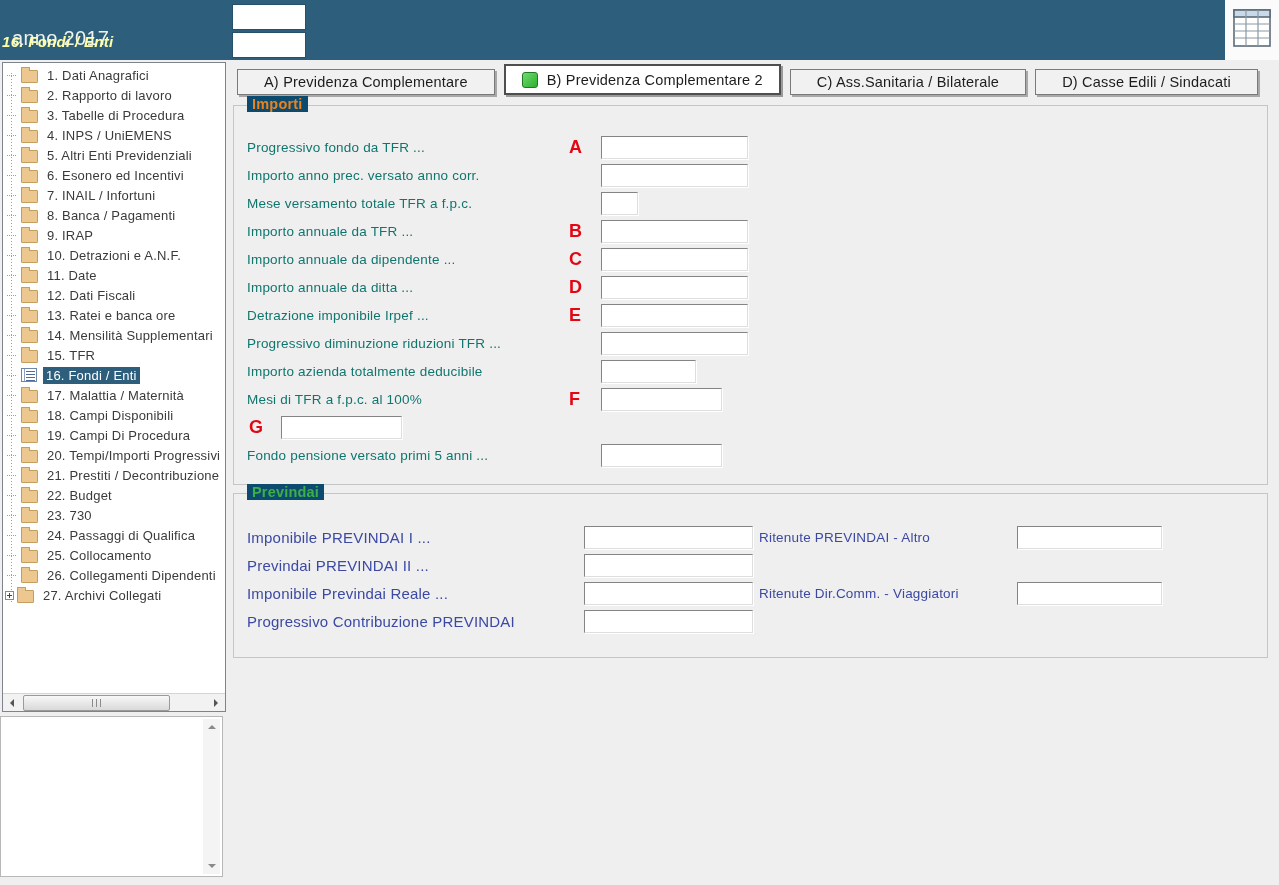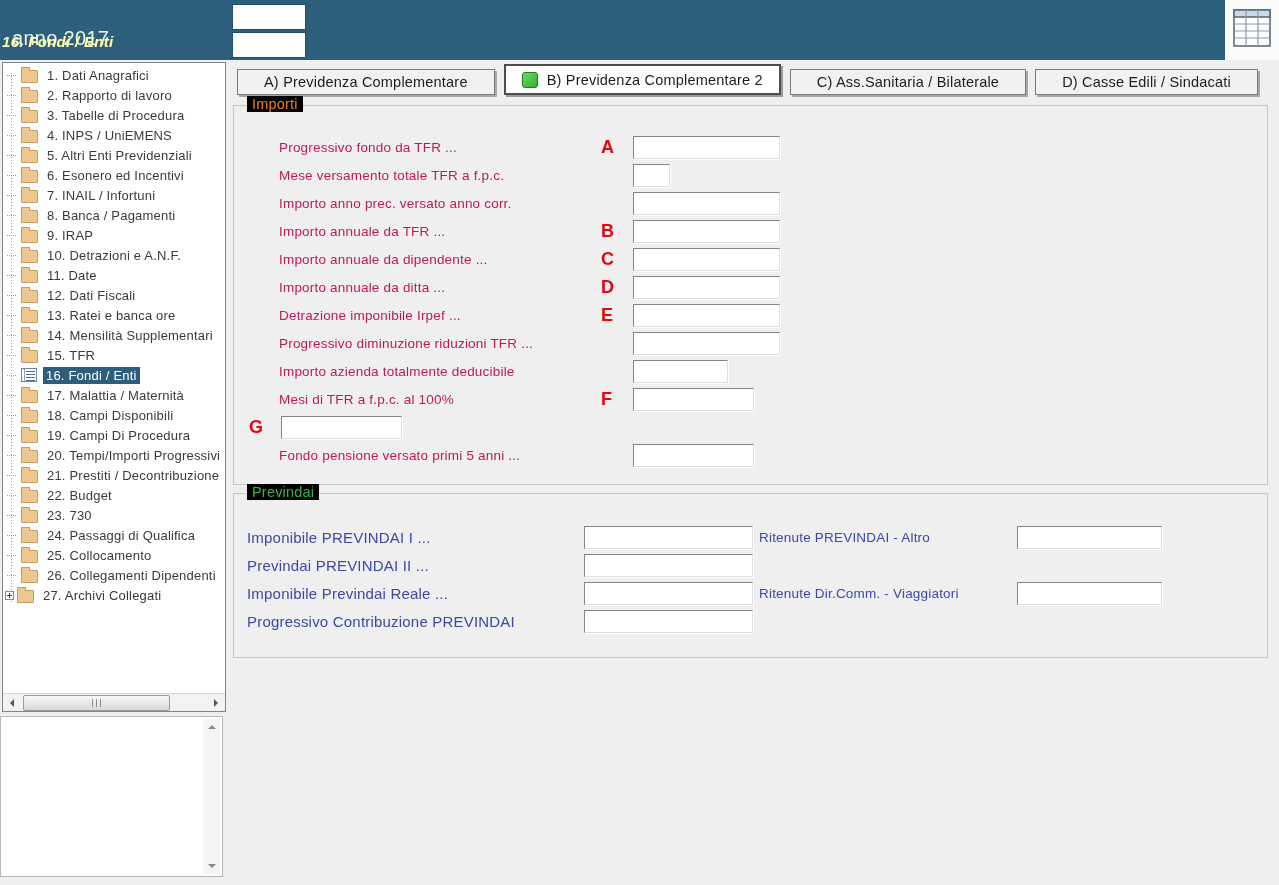--- a/index.html
+++ b/index.html
@@ -63,29 +63,29 @@
        box-shadow:2px 2px 0 #a8a8a8;display:flex;align-items:center;justify-content:center;
        padding:0 26px;font-size:14.5px;color:#1c1c1c;letter-spacing:.2px;cursor:default;margin-right:9px;}
   .tab.active{height:31px;background:#fff;border:2px solid #4e4e4e;box-shadow:2px 2px 0 #9a9a9a;padding:0 16px;}
   .tab-icon{width:16px;height:16px;border-radius:3px;margin-right:9px;
        background:linear-gradient(135deg,#6fdc6f,#2fae2f);border:1px solid #1d7a1d;box-sizing:border-box;}
 
   
   .groupbox{position:absolute;left:233px;width:1035px;border:1px solid #c5c5c5;box-sizing:border-box;background:#efefef;}
   .gb-importi{top:105px;height:380px;}
   .gb-previndai{top:493px;height:165px;}
-  .gb-title{position:absolute;top:-10px;left:13px;background:#000000;padding:0 5px;font-size:14.5px;font-weight:normal;letter-spacing:.2px;}
+  .gb-title{position:absolute;top:-10px;left:13px;background:#0c4a6e;padding:0 5px;font-size:14.5px;font-weight:bold;letter-spacing:.2px;}
   .gb-importi .gb-title{color:#ea821d;}
   .gb-previndai .gb-title{color:#3daf49;}
 
   .rows{position:absolute;left:13px;right:10px;}
   .gb-importi .rows{top:27px;}
   .gb-previndai .rows{top:29px;}
   .frow{height:28px;display:flex;align-items:center;}
-  .flabel{width:320px;flex:0 0 auto;font-size:13.5px;color:#be185d;letter-spacing:.2px;margin-left:32px;}
+  .flabel{width:320px;flex:0 0 auto;font-size:13.5px;color:#0f766e;letter-spacing:.2px;}
   .fletter{width:34px;flex:0 0 auto;font-size:18px;font-weight:bold;color:#e30613;padding-left:2px;box-sizing:border-box;}
   .fld{background:#fff;border:1px solid;border-color:#848484 #dedede #dedede #848484;height:23px;
        box-sizing:border-box;font-size:13px;padding:0 4px;outline:none;box-shadow:1px 1px 0 rgba(255,255,255,.9);}
   .fld.lg{width:147px;} .fld.xs{width:37px;} .fld.md{width:95px;} .fld.sm{width:121px;}
 
   .plabel{width:337px;flex:0 0 auto;font-size:15px;color:#3b49a3;letter-spacing:.2px;}
   .pfld{width:169px;flex:0 0 auto;}
   .prlabel{width:258px;flex:0 0 auto;margin-left:6px;font-size:13.5px;color:#3b49a3;letter-spacing:.2px;}
   .prfld{width:145px;flex:0 0 auto;}
 </style>
@@ -357,29 +357,29 @@
   <div class="gb-title">Importi</div>
   <div class="rows">
 
       <div class="frow">
         <span class="flabel">Progressivo fondo da TFR ...</span>
         <span class="fletter">A</span>
         <input class="fld lg" value="" style="">
       </div>
 
       <div class="frow">
+        <span class="flabel">Importo anno prec. versato anno corr.</span>
+        <span class="fletter"></span>
+        <input class="fld lg" value="" style="">
+      </div>
+
+      <div class="frow">
         <span class="flabel">Mese versamento totale TFR a f.p.c.</span>
         <span class="fletter"></span>
         <input class="fld xs" value="" style="">
-      </div>
-
-      <div class="frow">
-        <span class="flabel">Importo anno prec. versato anno corr.</span>
-        <span class="fletter"></span>
-        <input class="fld lg" value="" style="">
       </div>
 
       <div class="frow">
         <span class="flabel">Importo annuale da TFR ...</span>
         <span class="fletter">B</span>
         <input class="fld lg" value="" style="">
       </div>
 
       <div class="frow">
         <span class="flabel">Importo annuale da dipendente ...</span>

